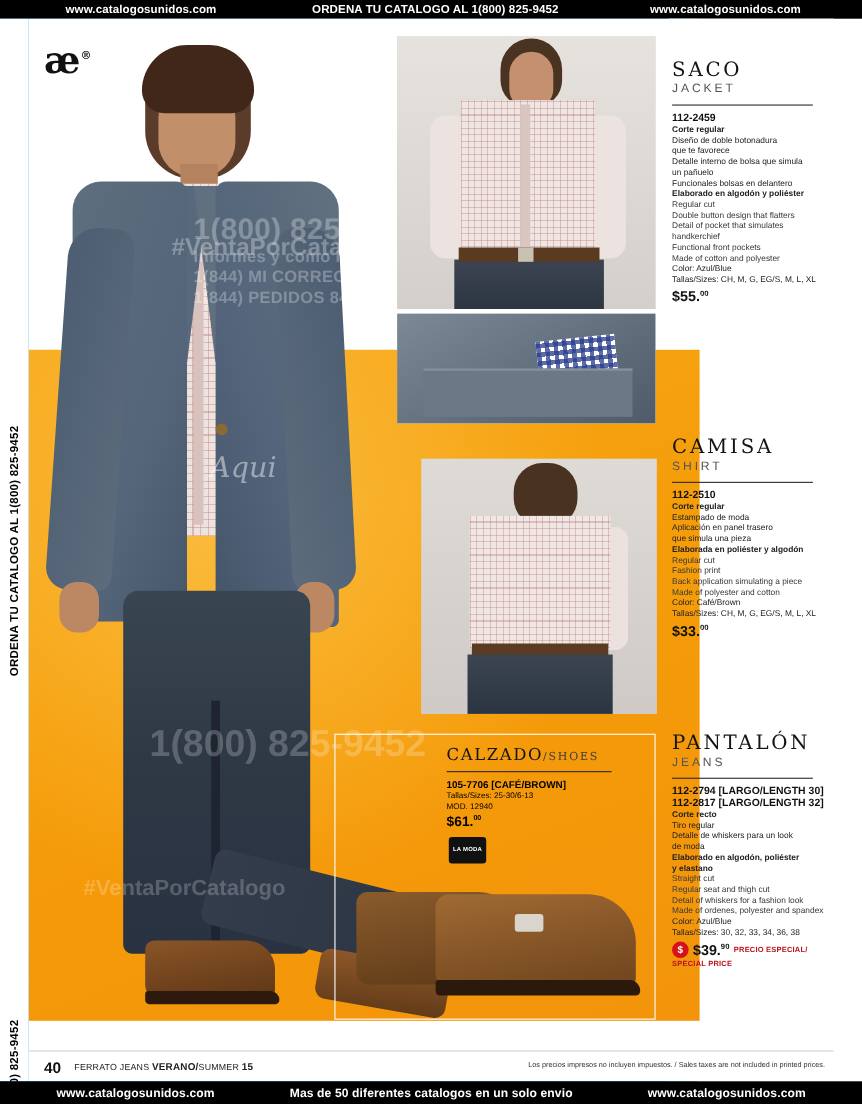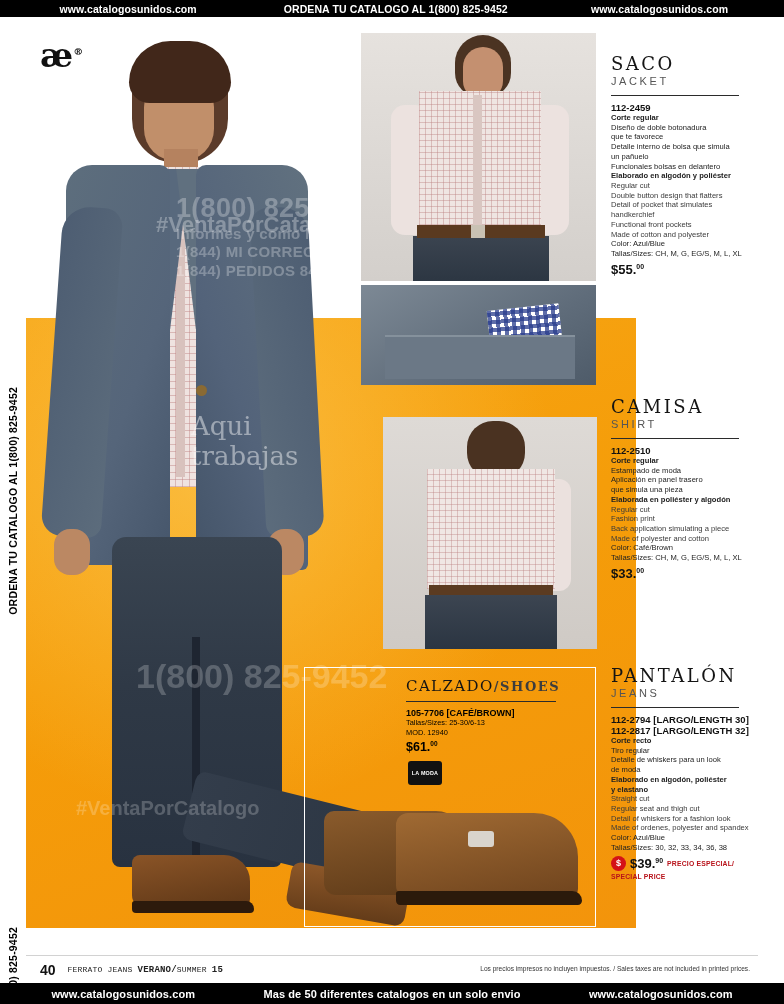--- a/index.html
+++ b/index.html
@@ -106,20 +106,21 @@
     left: 110px; top: 640px;
     color: rgba(255,255,255,.22);
     font-size: 34px; font-weight: bold;
     pointer-events: none;
   }
   .wm-script {
     position: absolute;
     left: 165px; top: 395px;
     color: rgba(255,255,255,.45);
     font-family: "DejaVu Serif", serif;
+    font-style: italic;
     font-size: 26px;
     line-height: 1.15;
     pointer-events: none;
   }
   .wm-hash {
     position: absolute;
     left: 130px; top: 195px;
     color: rgba(255,255,255,.30);
     font-size: 22px; font-weight: bold;
     pointer-events: none;
@@ -402,21 +403,21 @@
     background: #d41217; color: #fff;
     font-size: 9px; font-weight: bold;
     display: flex; align-items: center; justify-content: center;
   }
   .special-label { font-size: 6.8px; font-weight: bold; color: #b8121a; letter-spacing: .2px; }
   .special-label2 { font-size: 6.8px; font-weight: bold; color: #b8121a; margin-top: 2px; letter-spacing: .2px; }
 
   
   .shoe-txt { position: absolute; left: 380px; top: 660px; width: 180px; }
   .shoe-head { font-family: "DejaVu Serif", serif; font-size: 15px; letter-spacing: 1.4px; color: #141414; }
-  .shoe-head .slash { font-size: 13px; letter-spacing: 1.6px; color: #3d3d3d; font-weight: bold; }
+  .shoe-head .slash { font-size: 10px; letter-spacing: 1.6px; color: #3d3d3d; }
   .shoe-rule { height: 1px; background: #2b2b2b; width: 150px; margin: 6px 0 6px 0; }
   .shoe-code { font-size: 9px; font-weight: bold; }
   .shoe-spec { font-size: 7.4px; line-height: 1.3; }
   .shoe-price { font-size: 12.5px; font-weight: bold; margin-top: 3px; }
   .shoe-price sup { font-size: 6.5px; vertical-align: super; }
   .shoe-logo {
     position: absolute; left: 382px; top: 744px;
     width: 34px; height: 24px; background: #111; border-radius: 3px;
     color: #fff; font-size: 5.4px; font-weight: bold;
     display: flex; align-items: center; justify-content: center;
@@ -426,21 +427,21 @@
   
   .footer {
     position: absolute;
     left: 0; bottom: 0;
     width: 732px; height: 28px;
     background: #ffffff;
     border-top: 1px solid #d2d2d2;
     display: flex; align-items: center;
   }
   .pg-num { font-size: 14px; font-weight: bold; color: #111; margin-left: 14px; }
-  .footer-brand { font-size: 8px; color: #222; margin-left: 12px; letter-spacing: .2px; font-family: Liberation Mono, monospace; }
+  .footer-brand { font-size: 8px; color: #222; margin-left: 12px; letter-spacing: .2px; }
   .footer-brand b { font-size: 9px; }
   .footer-note {
     margin-left: auto; margin-right: 8px;
     font-size: 6.6px; color: #333; text-align: right; line-height: 1.25;
   }
 </style>
 </head>
 <body>
 
 <div id="page">
@@ -497,21 +498,20 @@
 
     <div class="wm-hash">#VentaPorCatalogo</div>
     <div class="watermark">
       <div>1(800) 825-9452</div>
       <div class="sm">Informes y como hacer ordenes</div>
       <div class="sm">1(844) MI CORREO 844-624-2773</div>
       <div class="sm">1(844) PEDIDOS 844-733-4367</div>
     </div>
     <div class="wm-script">
       <div>Aqui</div>
-      <div>trabajas</div>
     </div>
     <div class="wm2">1(800) 825-9452</div>
     <div class="wm-hash2">#VentaPorCatalogo</div>
 
     <div class="photo photo-jacket pj">
       <div class="bg"></div>
       <div class="head"></div>
       <div class="face"></div>
       <div class="arm-l"></div>
       <div class="arm-r"></div>

